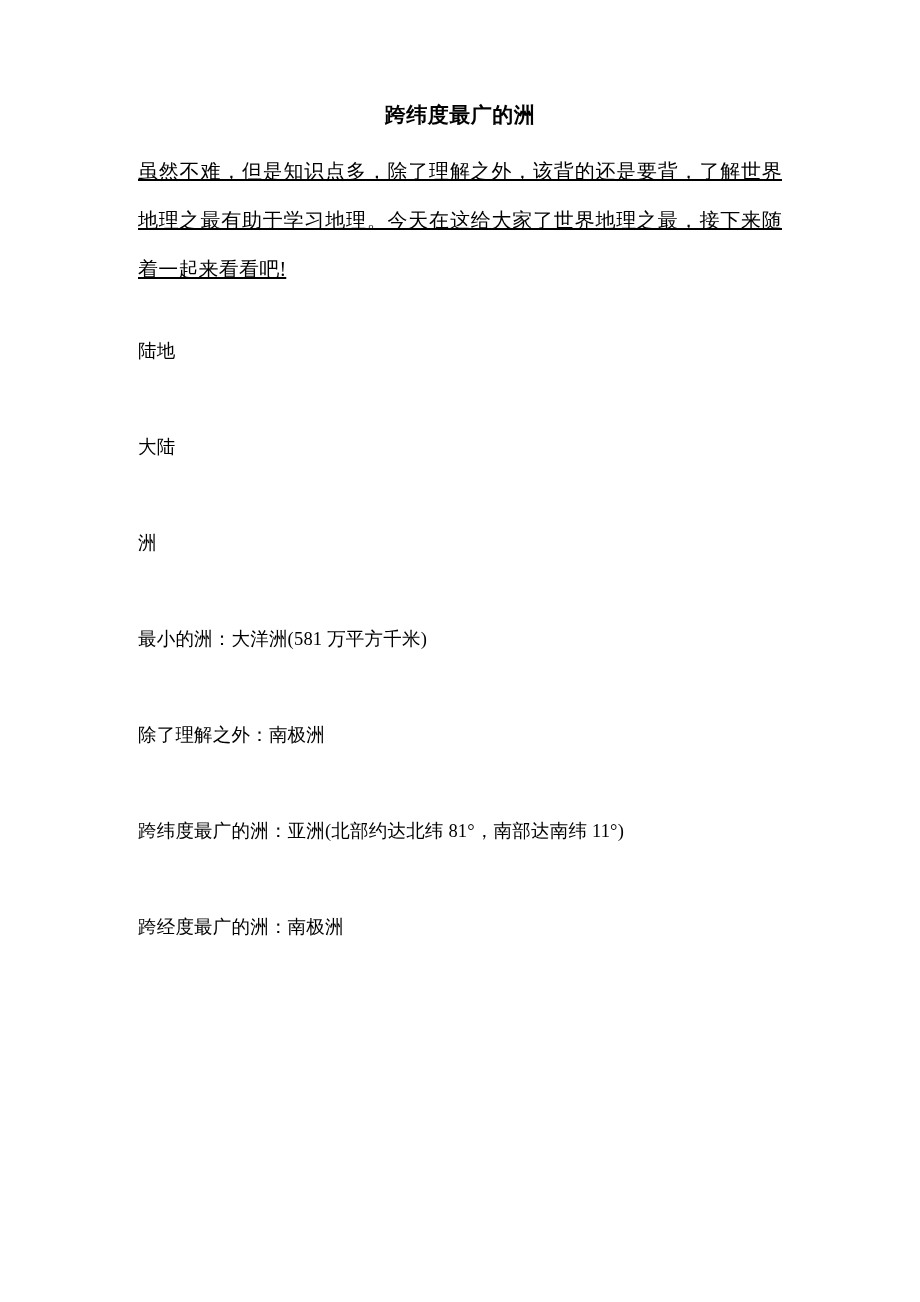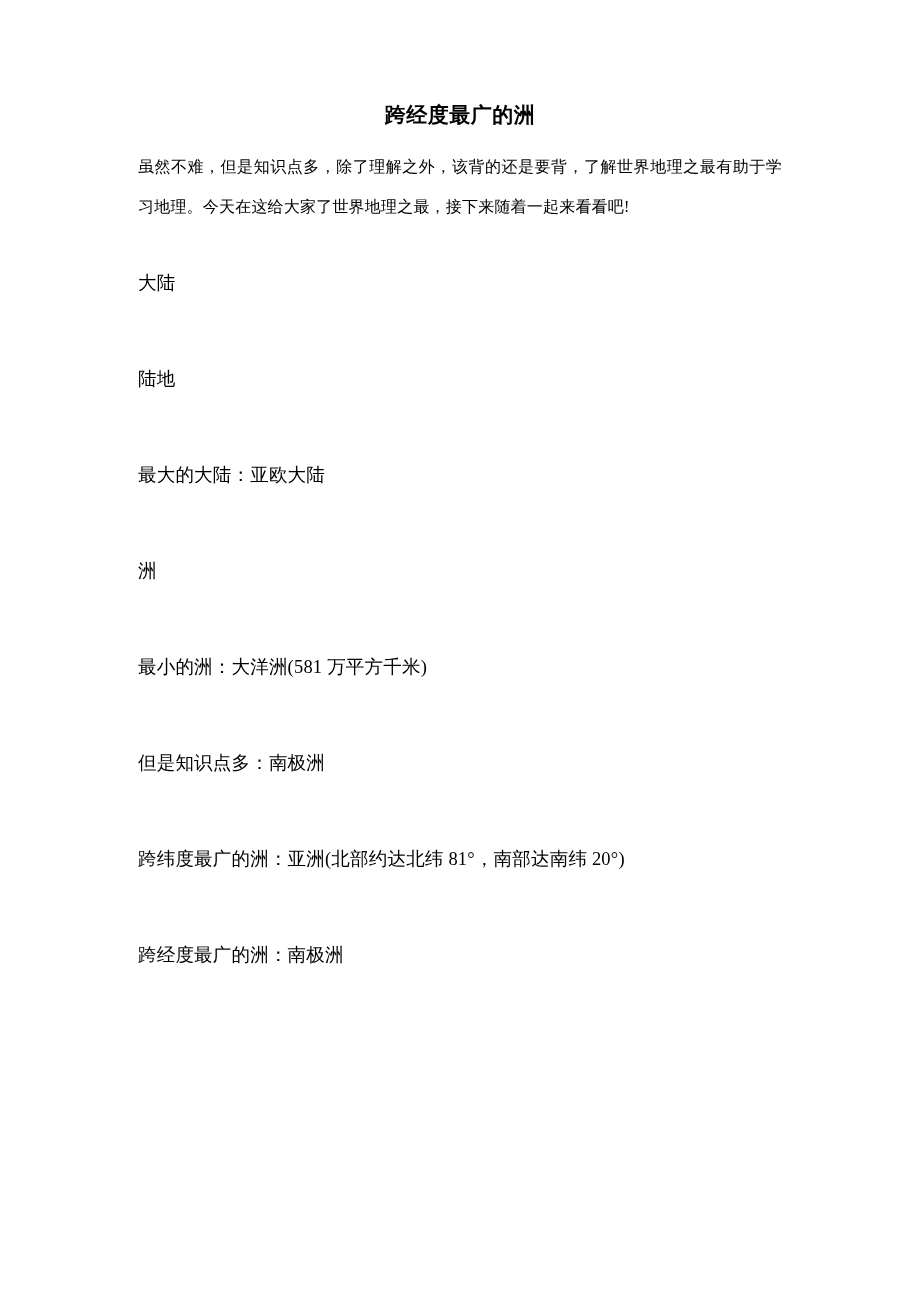--- a/index.html
+++ b/index.html
@@ -24,26 +24,27 @@
   .doc-title {
     font-family: "Liberation Sans", "DejaVu Sans", sans-serif;
     font-size: 21px;
     font-weight: bold;
     text-align: center;
     letter-spacing: 0.5px;
     margin: 0 0 18px 0;
     line-height: 1.4;
   }
   .intro {
-    font-size: 16px;
+    font-size: 20px;
     line-height: 2.45;
     text-align: justify;
     margin: 0 0 6px 0;
     text-indent: 0;
     letter-spacing: 0.2px;
+    text-decoration: underline;
   }
   .para {
     font-size: 18.5px;
     line-height: 1.5;
     margin: 0;
     padding: 0;
     letter-spacing: 0.2px;
     white-space: pre-wrap;
   }
   .body-list {
@@ -52,28 +53,27 @@
   .body-list .para {
     height: 96px;
     display: block;
   }
 </style>
 </head>
 <body>
 
 <div class="page">
 
-  <h1 class="doc-title">跨经度最广的洲</h1>
+  <h1 class="doc-title">跨纬度最广的洲</h1>
 
   <p class="intro">虽然不难，但是知识点多，除了理解之外，该背的还是要背，了解世界地理之最有助于学习地理。今天在这给大家了世界地理之最，接下来随着一起来看看吧!</p>
 
   <div class="body-list">
+    <p class="para">陆地</p>
     <p class="para">大陆</p>
-    <p class="para">陆地</p>
-    <p class="para">最大的大陆：亚欧大陆</p>
     <p class="para">洲</p>
     <p class="para">最小的洲：大洋洲(581 万平方千米)</p>
-    <p class="para">但是知识点多：南极洲</p>
-    <p class="para">跨纬度最广的洲：亚洲(北部约达北纬 81°，南部达南纬 20°)</p>
+    <p class="para">除了理解之外：南极洲</p>
+    <p class="para">跨纬度最广的洲：亚洲(北部约达北纬 81°，南部达南纬 11°)</p>
     <p class="para">跨经度最广的洲：南极洲</p>
   </div>
 
 </div>
 
 </body></html>

